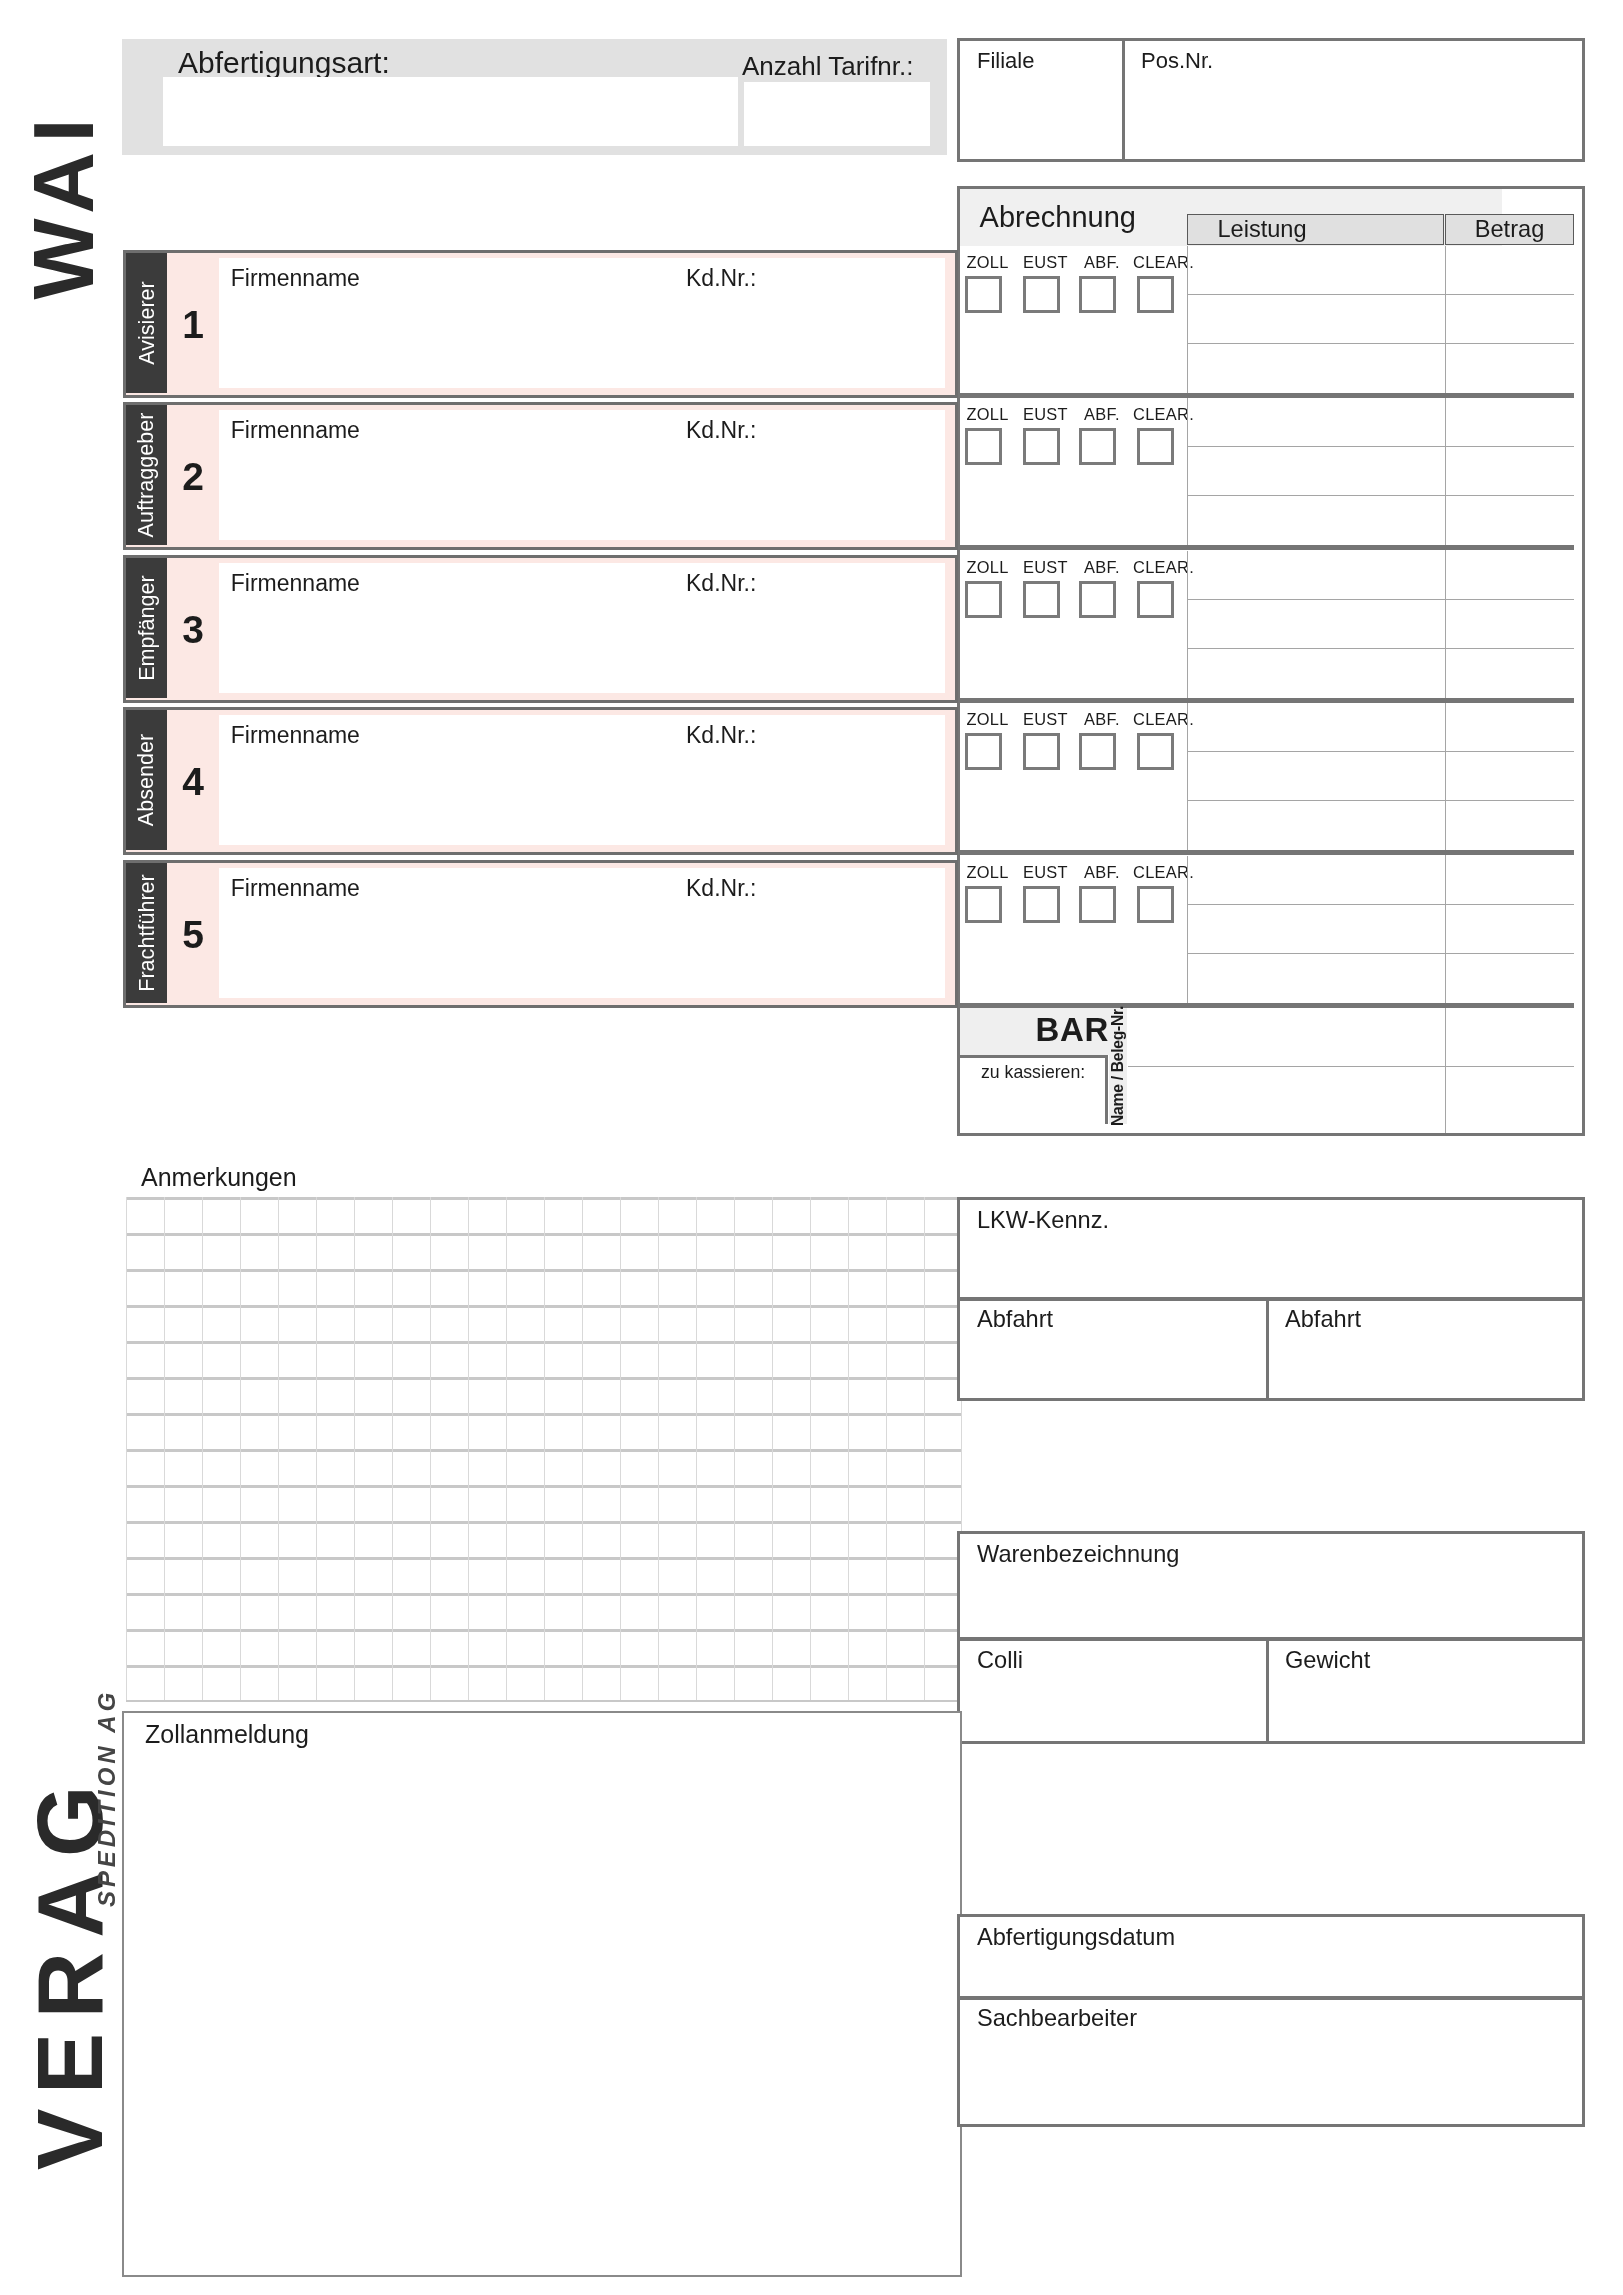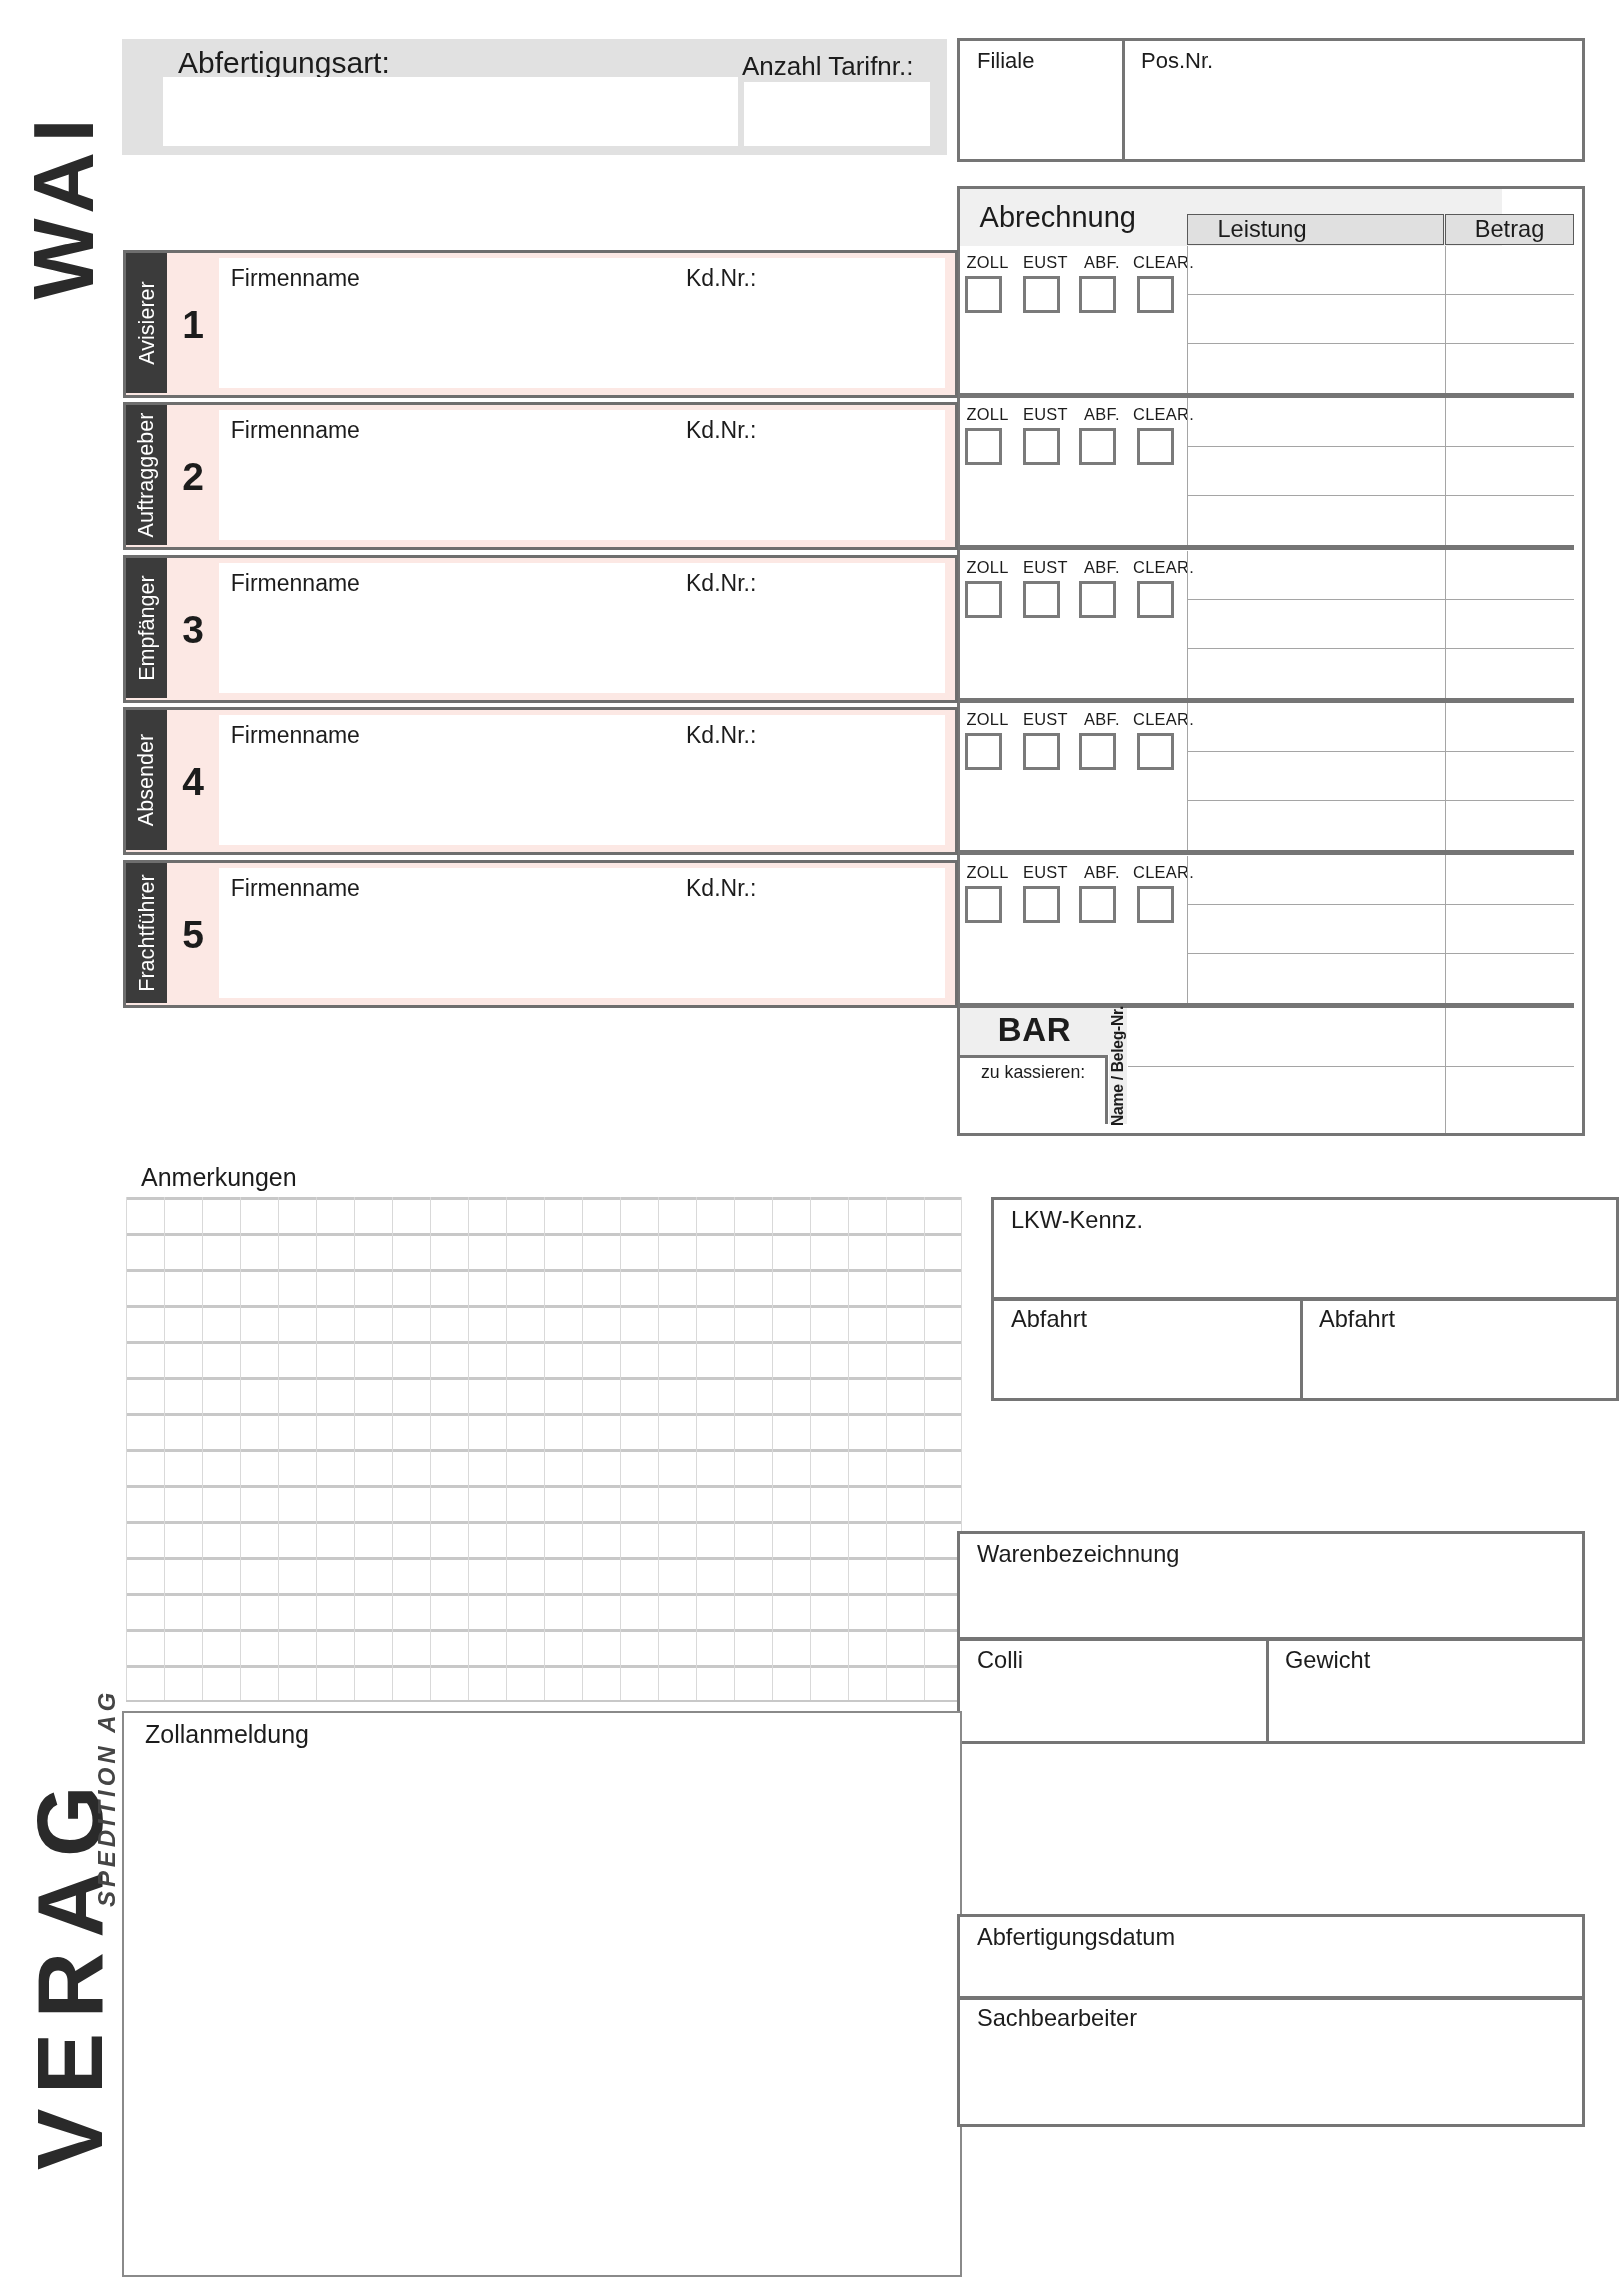--- a/index.html
+++ b/index.html
@@ -51,21 +51,21 @@
   .cb1 { left:5.2px; } .cb2 { left:63px; } .cb3 { left:119px; } .cb4 { left:177px; }
   .leistung-vline { position:absolute; left:227px; top:0; height:147px; width:1.3px; background:#a5a5a5; }
   .subline { position:absolute; left:228px; right:0; height:1.3px; background:#a5a5a5; }
   .sl1 { top:48px; } .sl2 { top:97px; }
   .leistung-col { position:absolute; left:228px; top:0; width:255px; height:147px; }
   .betrag-col { position:absolute; left:486px; top:0; right:0; height:147px; }
 
   
   .bar-area { left:0; top:819px; width:614px; height:116px; }
   .bar-panel { left:0; top:0; width:149px; height:47px; background:#efefef; }
-  .bar-panel span { position:absolute; left:0; right:0; top:2.6px; text-align:center; font-size:33px; font-weight:800; letter-spacing:0.7px; }
+  .bar-panel span { position:absolute; left:0; right:0; top:2.6px; text-align:right; font-size:33px; font-weight:800; letter-spacing:0.7px; }
   .zu-box { left:0; top:47px; width:145px; height:66px; background:#fff; border-top:3.3px solid #757575; border-right:3.3px solid #757575; }
   .zu-box span { position:absolute; left:21px; top:3.9px; font-size:17.7px; }
   .name-strip { left:149px; top:0; width:18.3px; height:116px; background:#efefef; }
   .name-strip span { font-size:15.7px; font-weight:bold; letter-spacing:-0.3px; }
   .bar-subline { left:168px; right:0; top:58px; height:1.3px; background:#a5a5a5; }
   .bar-cell-top { left:168px; top:0; right:0; height:58px; }
   .bar-cell-bot { left:168px; top:60px; right:0; bottom:0; }
 
   
   .party { left:123px; width:835px; height:148px; border:3.9px solid #6e6e6e; background:#fce8e4; box-sizing:border-box; }
@@ -80,21 +80,21 @@
   
   .anm-label { left:141px; top:1163px; font-size:25px; }
   .anm-grid { left:126px; top:1197px; width:835px; height:503px;
     background-image:
       repeating-linear-gradient(to right, #d9d9d9 0 1.3px, transparent 1.3px 38px),
       repeating-linear-gradient(to bottom, #c8c8c8 0 2.6px, transparent 2.6px 36px);
     border-right:1.3px solid #d9d9d9; border-bottom:2.6px solid #c8c8c8; }
 
   
   .rbox { left:957px; width:622px; border:3.9px solid #757575; background:#fff; }
-  .lkw-box { top:1197px; height:198px;margin-left:34px; }
+  .lkw-box { top:1197px; height:198px; }
   .waren-box { top:1499px; height:207px;margin-top:32px; }
   .datum-box { top:1914px; height:207px; }
   .rbox .toplabel { position:absolute; left:17px; top:6.5px; font-size:23.6px; }
   .split-line { position:absolute; left:0; right:0; height:3.9px; background:#757575; }
   .lkw-split { top:97px; } .waren-split { top:103px; } .datum-split { top:79px; }
   .vsplit { position:absolute; width:2.6px; background:#757575; }
   .lkw-vsplit { left:306px; top:101px; bottom:0; }
   .waren-vsplit { left:306px; top:107px; bottom:0; }
   .cell-label-l { position:absolute; left:17px; font-size:23.6px; }
   .cell-label-r { position:absolute; left:325px; font-size:23.6px; }

